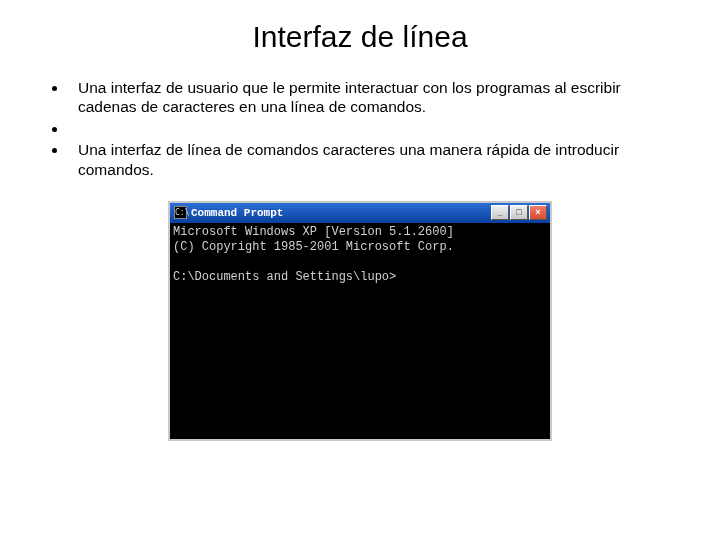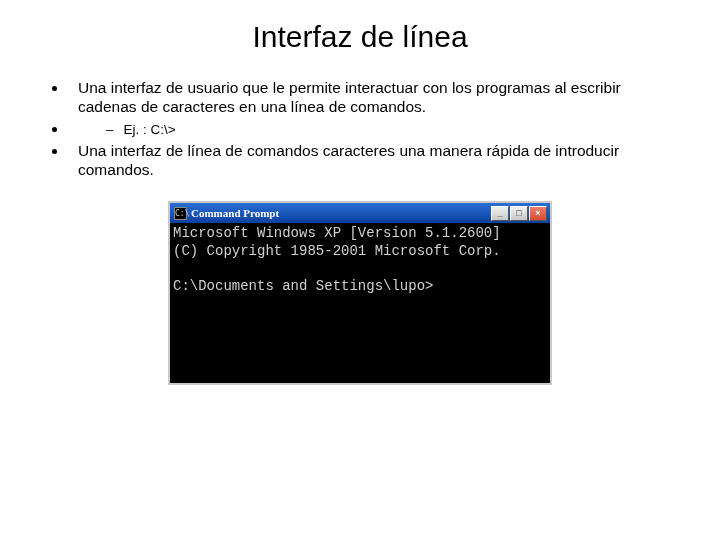--- a/index.html
+++ b/index.html
@@ -67,21 +67,21 @@
     font-size: 8px;
     color: #ccc;
     text-align: center;
     line-height: 11px;
     font-family: monospace;
   }
   .cmd-title {
     color: #fff;
     font-size: 11px;
     font-weight: bold;
-    font-family: Liberation Serif, serif;
+    font-family: Liberation Mono, monospace;
     flex: 1;
   }
   .cmd-buttons {
     display: flex;
     gap: 1px;
   }
   .cmd-btn {
     width: 18px;
     height: 15px;
     background: linear-gradient(#f0f0f0, #c8c8c8);
@@ -96,39 +96,36 @@
     color: #333;
   }
   .cmd-btn.close {
     background: linear-gradient(#ef7f6a, #d64b2f);
     color: #fff;
   }
   .cmd-body {
     background: #000;
     color: #d0d0d0;
     font-family: "Lucida Console", "Courier New", monospace;
-    font-size: 14px;
+    font-size: 12px;
     line-height: 1.25;
     padding: 2px 3px;
-    height: 160px;
+    height: 216px;
     white-space: pre;
     overflow: hidden;
   }
 </style>
 </head>
 <body>
 
 <h1 class="title">Interfaz de línea</h1>
 
 <ul class="top">
   <li>Una interfaz de usuario que le permite interactuar con los programas al escribir cadenas de caracteres en una línea de comandos.</li>
   <li>
-    <ul class="sub">
-      <li>Ej. :  C:\&gt;</li>
-    </ul>
   </li>
   <li>Una interfaz de línea de comandos caracteres una manera rápida de introducir comandos.</li>
 </ul>
 
 <div class="cmd-wrap">
   <div class="cmd-window">
     <div class="cmd-titlebar">
       <div class="cmd-icon">C:\</div>
       <div class="cmd-title">Command Prompt</div>
       <div class="cmd-buttons">

